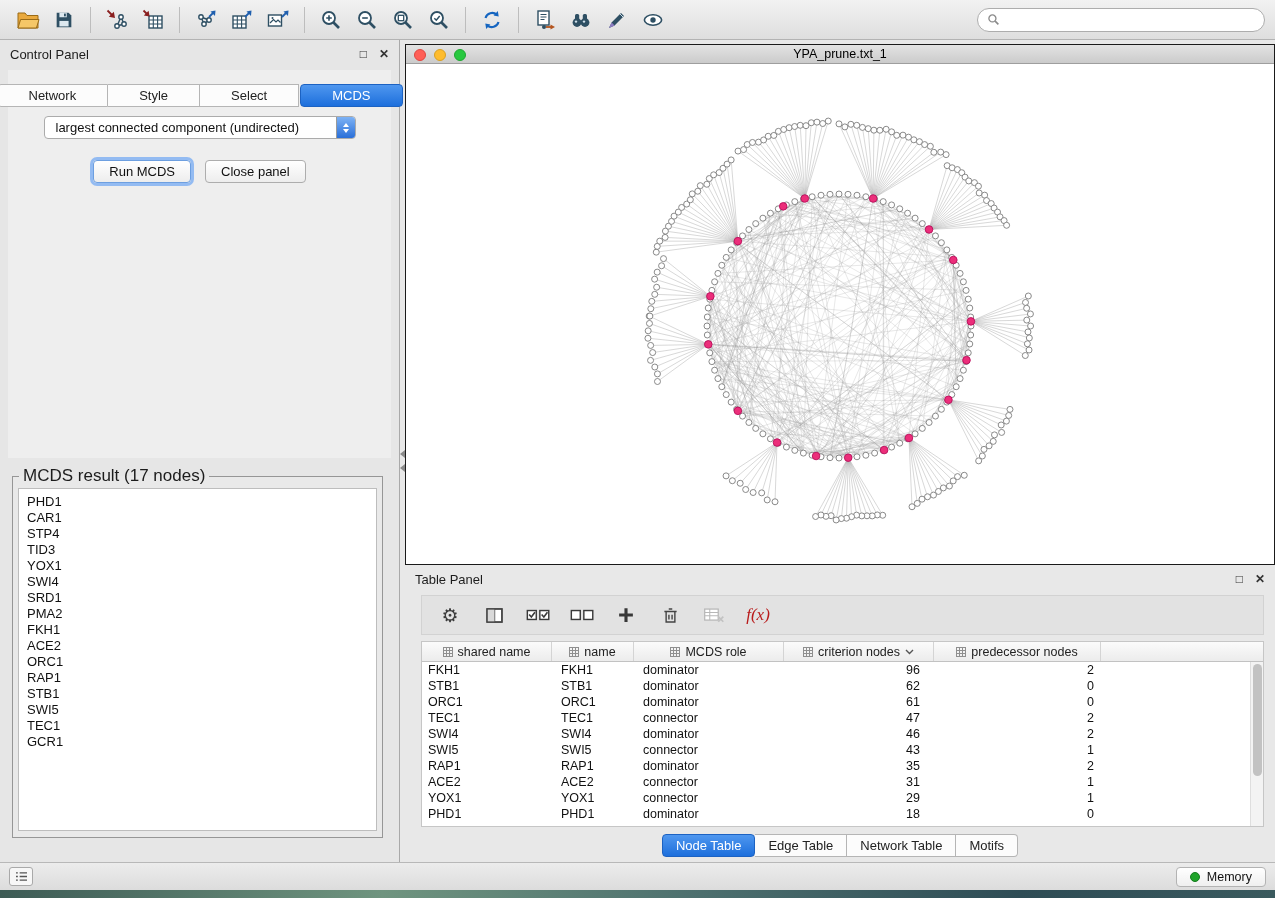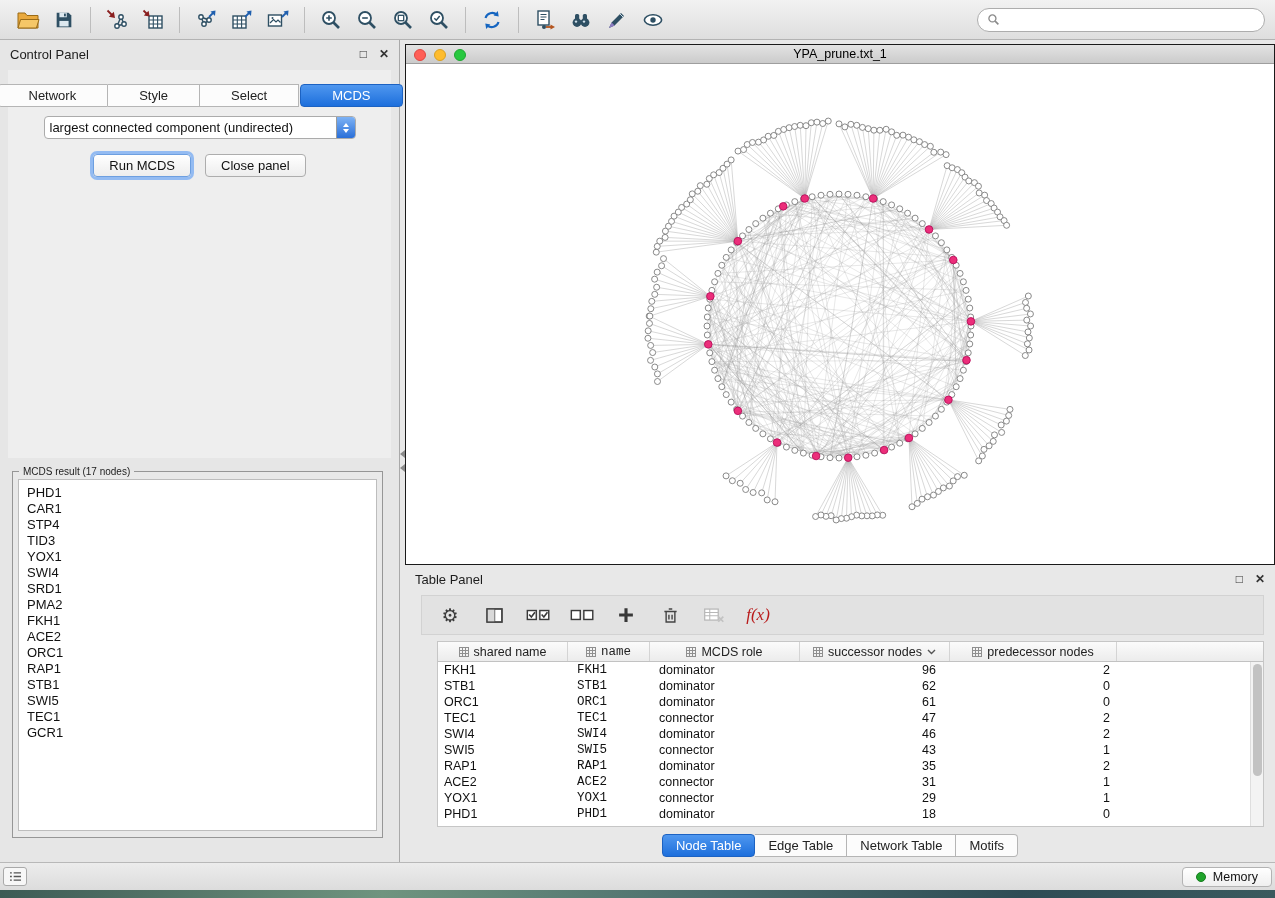--- a/index.html
+++ b/index.html
@@ -29,34 +29,34 @@
   .cp-content { position:absolute; top:30px; left:8px; right:8px; height:388px; background:#eeeeee; }
   .cp-tabs { display:flex; justify-content:center; padding-top:14px; }
   .cp-tab { font-size:13px; color:#222; background:#fcfcfc; border:1px solid #b5b5b5; border-left:none;
     padding:3px 31px; }
   .cp-tab:first-child { border-left:1px solid #b5b5b5; border-radius:4px 0 0 4px; }
   .cp-tab.active { background:linear-gradient(#4f97ef,#1d6fdc); color:#fff; border:1px solid #1c62c2;
     border-radius:4px; margin-left:1px; }
   .opt-label { text-align:center; font-size:13px; color:#1c1c1c; margin-top:24px; }
   .dropdown { width:312px; height:23px; margin:9px auto 0; background:#fff; border:1px solid #ababab;
     border-radius:4px; display:flex; align-items:center; overflow:hidden; }
-  .dropdown .dval { flex:1; font-size:13px; padding-left:5px; color:#111; white-space:nowrap; }
+  .dropdown .dval { flex:1; font-size:13px; padding-left:11px; color:#111; white-space:nowrap; }
   .dd-cap { width:19px; height:100%; background:linear-gradient(#7db2f5,#2a6fd8); display:flex;
     flex-direction:column; align-items:center; justify-content:center; gap:2px; border-left:1px solid #9a9a9a; }
   .dd-cap .tri-up { width:0;height:0;border-left:3.5px solid transparent;border-right:3.5px solid transparent;border-bottom:4px solid #fff; }
   .dd-cap .tri-dn { width:0;height:0;border-left:3.5px solid transparent;border-right:3.5px solid transparent;border-top:4px solid #fff; }
-  .btn-row { display:flex; justify-content:center; gap:14px; margin-top:15px; }
+  .btn-row { display:flex; justify-content:center; gap:14px; margin-top:21px; }
   .btn { font-size:13px; font-family:"Liberation Sans",sans-serif; color:#111; background:linear-gradient(#ffffff,#ededed);
     border:1px solid #ad
 ad; border:1px solid #adadad; border-radius:4px; padding:3px 15px; }
   .btn.focus-ring { box-shadow:0 0 0 3px rgba(98,160,245,.65); border-color:#6d9fe0; }
 
   .mcds-fieldset { position:absolute; left:12px; right:16px; top:426px; height:372px;
     border:1px solid #969696; background:#e9e9e9; }
-  .mcds-fieldset legend { font-size:10px; color:#1c1c1c; margin-left:6px; padding:0 4px; }
+  .mcds-fieldset legend { font-size:17px; color:#1c1c1c; margin-left:6px; padding:0 4px; }
   .mcds-list { position:absolute; left:5px; right:5px; top:2px; bottom:6px; background:#fff;
     border:1px solid #bdbdbd; overflow:hidden; padding:5px 0 0 8px; }
   .mcds-item { font-size:13px; color:#111; height:16px; line-height:16px; }
 
   .splitter { position:absolute; left:399px; top:446px; width:7px; height:30px; display:flex;
     flex-direction:column; align-items:center; justify-content:center; gap:6px; }
   .splitter .tri { width:0; height:0; border-top:4px solid transparent; border-bottom:4px solid transparent; border-right:5px solid #8a8a8a; }
 
   
   .net-window { position:absolute; left:405px; top:44px; width:870px; height:521px;
@@ -73,45 +73,45 @@
   .net-view svg { display:block; }
 
   
   .table-panel { position:absolute; left:405px; top:565px; width:870px; height:297px; background:#e8e8e8; }
   .tp-toolbar { position:absolute; top:30px; left:16px; right:11px; height:40px; background:#e2e2e2;
     border:1px solid #d2d2d2; display:flex; align-items:center; gap:14px; padding:0 13px; }
   .tpbtn { width:30px; height:30px; display:flex; align-items:center; justify-content:center; }
   .gear-glyph { font-size:19px; color:#3c3c3c; line-height:1; }
   .fx-label { font-family:"Liberation Serif",serif; font-style:italic; font-size:17px; color:#b91c1c; }
 
-  .tbl { position:absolute; left:16px; right:11px; top:76px; height:186px; background:#fff; border:1px solid #c6c6c6;margin-left:16px; }
+  .tbl { position:absolute; left:16px; right:11px; top:76px; height:186px; background:#fff; border:1px solid #c6c6c6; }
   .thead { display:flex; height:20px; background:linear-gradient(#fbfbfb,#ececec); border-bottom:1px solid #c2c2c2; }
   .th { display:flex; align-items:center; justify-content:center; gap:5px; font-size:12.5px; color:#222;
     border-right:1px solid #d4d4d4; height:100%; }
   .th svg { flex:none; }
-  .c0 { width:130px; } .c1 { width:82px;font-family:Liberation Mono, monospace; } .c2 { width:150px; } .c3 { width:150px; } .c4 { width:167px; }
+  .c0 { width:130px; } .c1 { width:82px; } .c2 { width:150px; } .c3 { width:150px; } .c4 { width:167px; }
   .th.fill, .td.fill { flex:1; border-right:none; }
   .tbody { position:absolute; top:20px; left:0; right:13px; bottom:0; overflow:hidden; }
   .tr { display:flex; height:16px; align-items:center; }
   .td { font-size:12.5px; color:#111; white-space:nowrap; overflow:hidden; }
   .td.c0 { padding-left:6px; } .td.c1 { padding-left:9px; } .td.c2 { padding-left:9px; }
   .td.c3 { text-align:right; padding-right:14px; } .td.c4 { text-align:right; padding-right:7px; }
   .vscroll { position:absolute; top:20px; right:0; bottom:0; width:13px; background:#f3f3f3; border-left:1px solid #dedede; }
   .vthumb { position:absolute; top:2px; left:2px; width:9px; height:112px; background:#c2c2c2; border-radius:5px; }
 
   .bottom-tabs { position:absolute; left:0; right:0; top:269px; display:flex; justify-content:center; }
   .bt-tab { font-size:13px; color:#222; background:#fcfcfc; border:1px solid #b5b5b5; border-left:none; padding:3px 13px; }
   .bt-tab:first-child { border-left:1px solid #b5b5b5; border-radius:4px 0 0 4px; }
   .bt-tab:last-child { border-radius:0 4px 4px 0; }
   .bt-tab.active { background:linear-gradient(#4f97ef,#1d6fdc); color:#fff; border:1px solid #1c62c2; border-radius:4px; }
 
   
   .status-bar { position:absolute; left:0; top:862px; width:1275px; height:28px;
     background:linear-gradient(#ececec,#dcdcdc); border-top:1px solid #b8b8b8;
-    display:flex; align-items:center; padding:0 3px; }
+    display:flex; align-items:center; padding:0 9px; }
   .list-btn { width:24px; height:19px; background:#f7f7f7; border:1px solid #a9a9a9; border-radius:3px;
     display:flex; align-items:center; justify-content:center; }
   .memory-btn { margin-left:auto; display:flex; align-items:center; gap:7px; background:linear-gradient(#ffffff,#efefef);
     border:1px solid #b3b3b3; border-radius:4px; padding:2px 13px; font-size:12.5px; color:#111; }
   .mem-dot { width:10px; height:10px; border-radius:50%; background:#1fa32a; border:1px solid #157c1e; }
   .desktop-strip { position:absolute; left:0; top:890px; width:1275px; height:8px;
     background:linear-gradient(90deg,#3d5b55,#6f947f 30%,#4c6f6e 55%,#2e4c55 80%,#3a5a5e); }
 </style>
 </head>
 <body>
@@ -1179,21 +1179,21 @@
             </svg>
             <span>MCDS role</span>
           </div>
           <div class="th c3">
             <svg width="10" height="10" viewBox="0 0 10 10">
               <g stroke="#8f8f8f" fill="none" stroke-width="1">
                 <rect x="0.5" y="0.5" width="9" height="9"></rect>
                 <path d="M0.5 3.5h9M0.5 6.5h9M3.5 0.5v9M6.5 0.5v9"></path>
               </g>
             </svg>
-            <span>successor nodes</span>
+            <span>criterion nodes</span>
             <svg width="9" height="6" viewBox="0 0 9 6">
               <path d="M1 1l3.5 3.5L8 1" fill="none" stroke="#555" stroke-width="1.4"></path>
             </svg>
           </div>
           <div class="th c4">
             <svg width="10" height="10" viewBox="0 0 10 10">
               <g stroke="#8f8f8f" fill="none" stroke-width="1">
                 <rect x="0.5" y="0.5" width="9" height="9"></rect>
                 <path d="M0.5 3.5h9M0.5 6.5h9M3.5 0.5v9M6.5 0.5v9"></path>
               </g>

